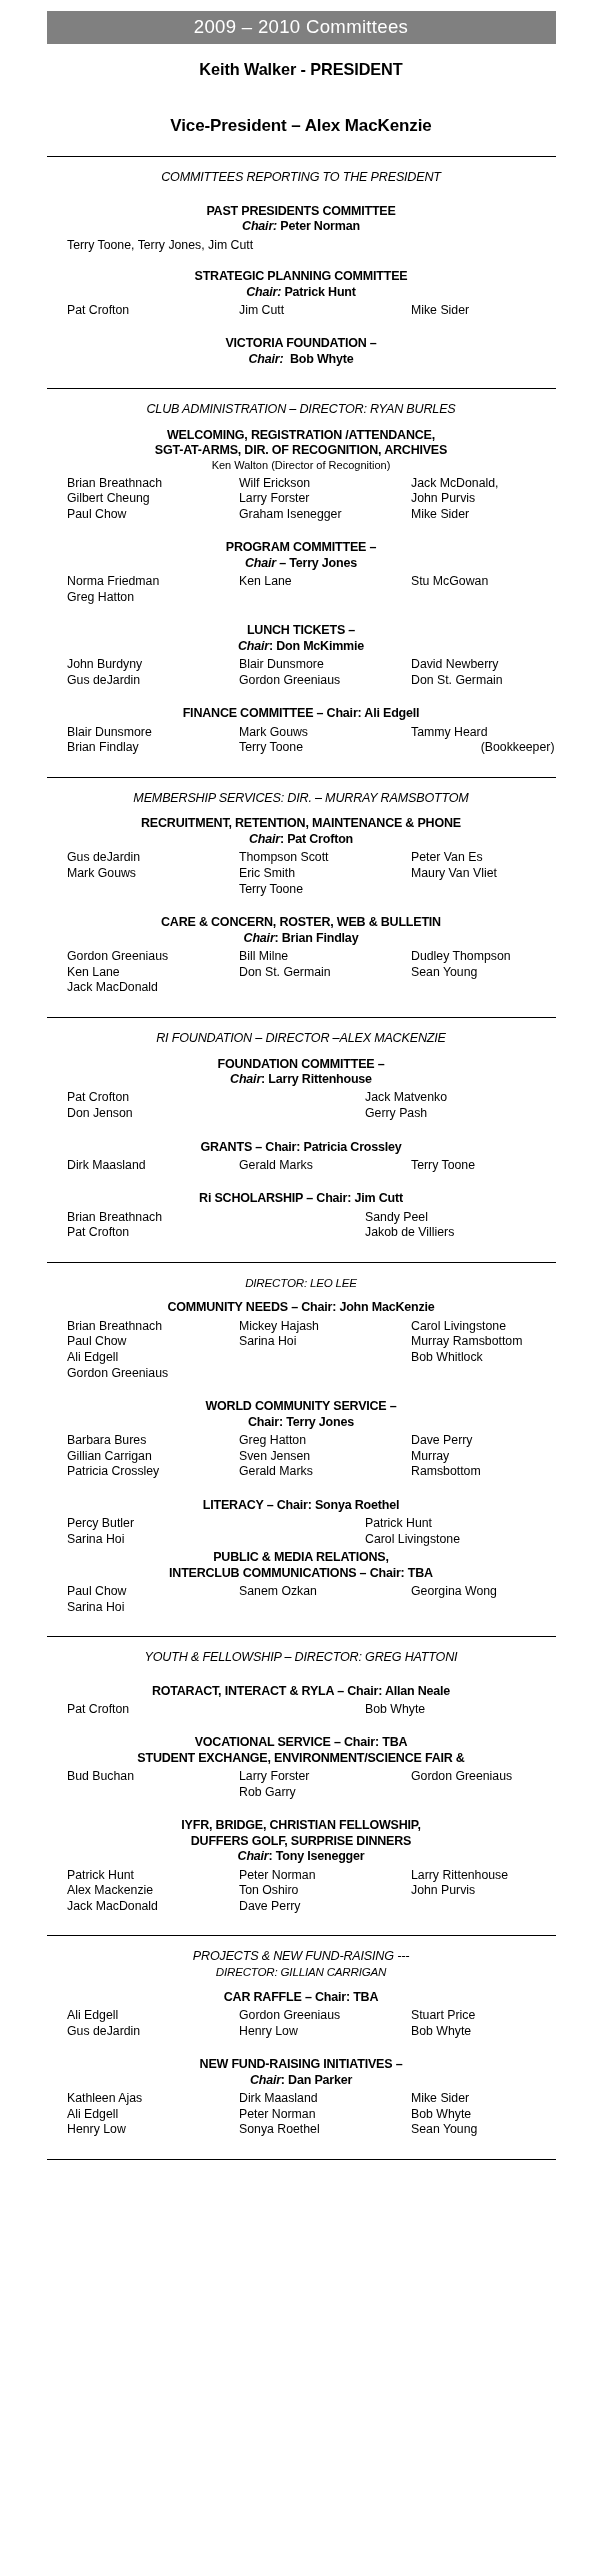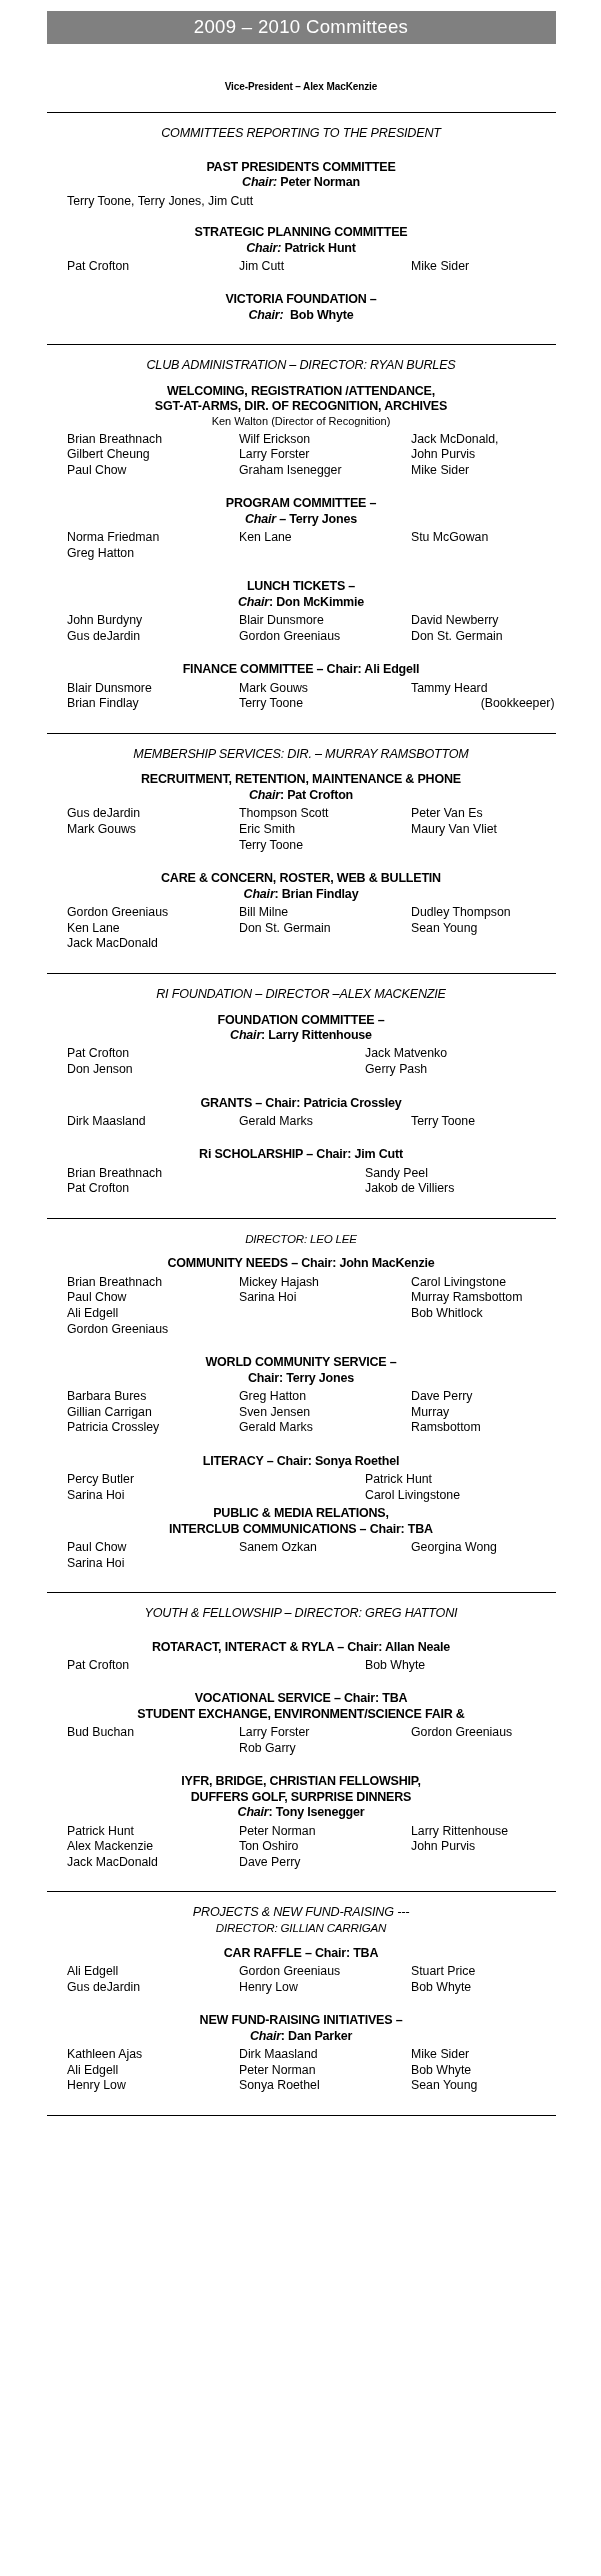--- a/index.html
+++ b/index.html
@@ -43,21 +43,21 @@
   .president {
     text-align: center;
     font-weight: bold;
     font-size: 16.3px;
     margin: 16px 0 0 0;
     letter-spacing: -0.1px;
   }
   .vicepresident {
     text-align: center;
     font-weight: bold;
-    font-size: 10px;
+    font-size: 17px;
     margin: 37px 0 0 0;
     letter-spacing: -0.1px;
   }
 
   hr.rule {
     border: none;
     border-top: 1.3px solid #000;
     margin: 20.5px 0 0 0;
     height: 0;
   }
@@ -131,20 +131,21 @@
     margin-top: 2.8px;
   }
 </style>
 </head>
 <body>
 
 <div class="page">
   <div class="inner">
 
     <div class="titlebar">2009 – 2010  Committees</div>
+    <div class="president">Keith Walker - PRESIDENT</div>
     <div class="vicepresident">Vice-President – Alex MacKenzie</div>
 
     <hr class="rule">
 
     <div class="division">COMMITTEES REPORTING TO THE PRESIDENT</div>
 
     <div class="committee">
       <div class="cmt-title">PAST PRESIDENTS COMMITTEE</div>
       <div class="cmt-chair"><span class="ital">Chair:</span> <span>Peter Norman</span></div>
       <div class="inline-list">Terry Toone, Terry Jones, Jim Cutt</div>

